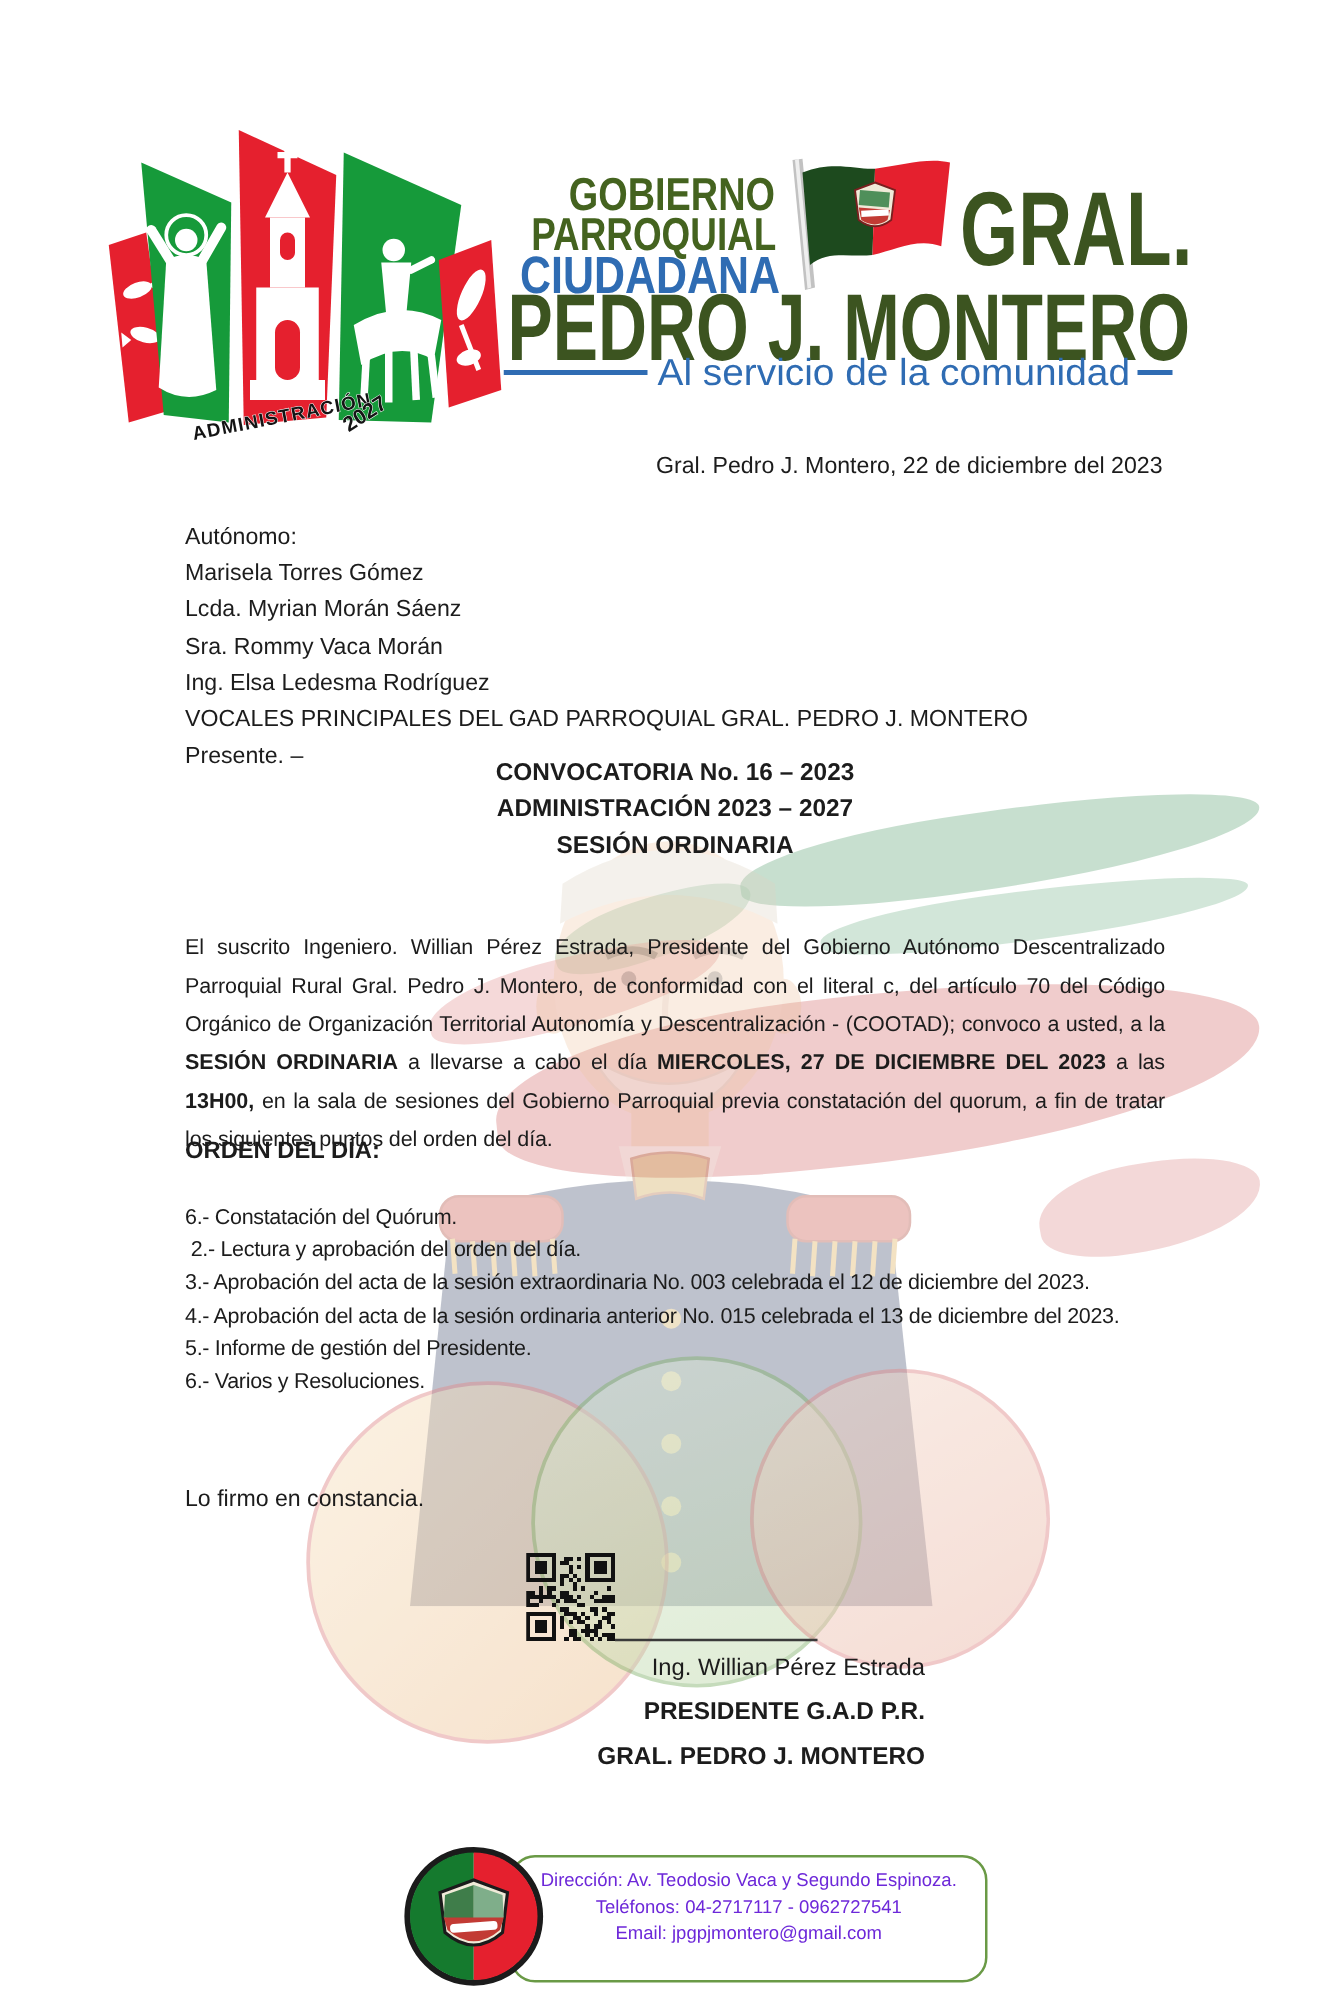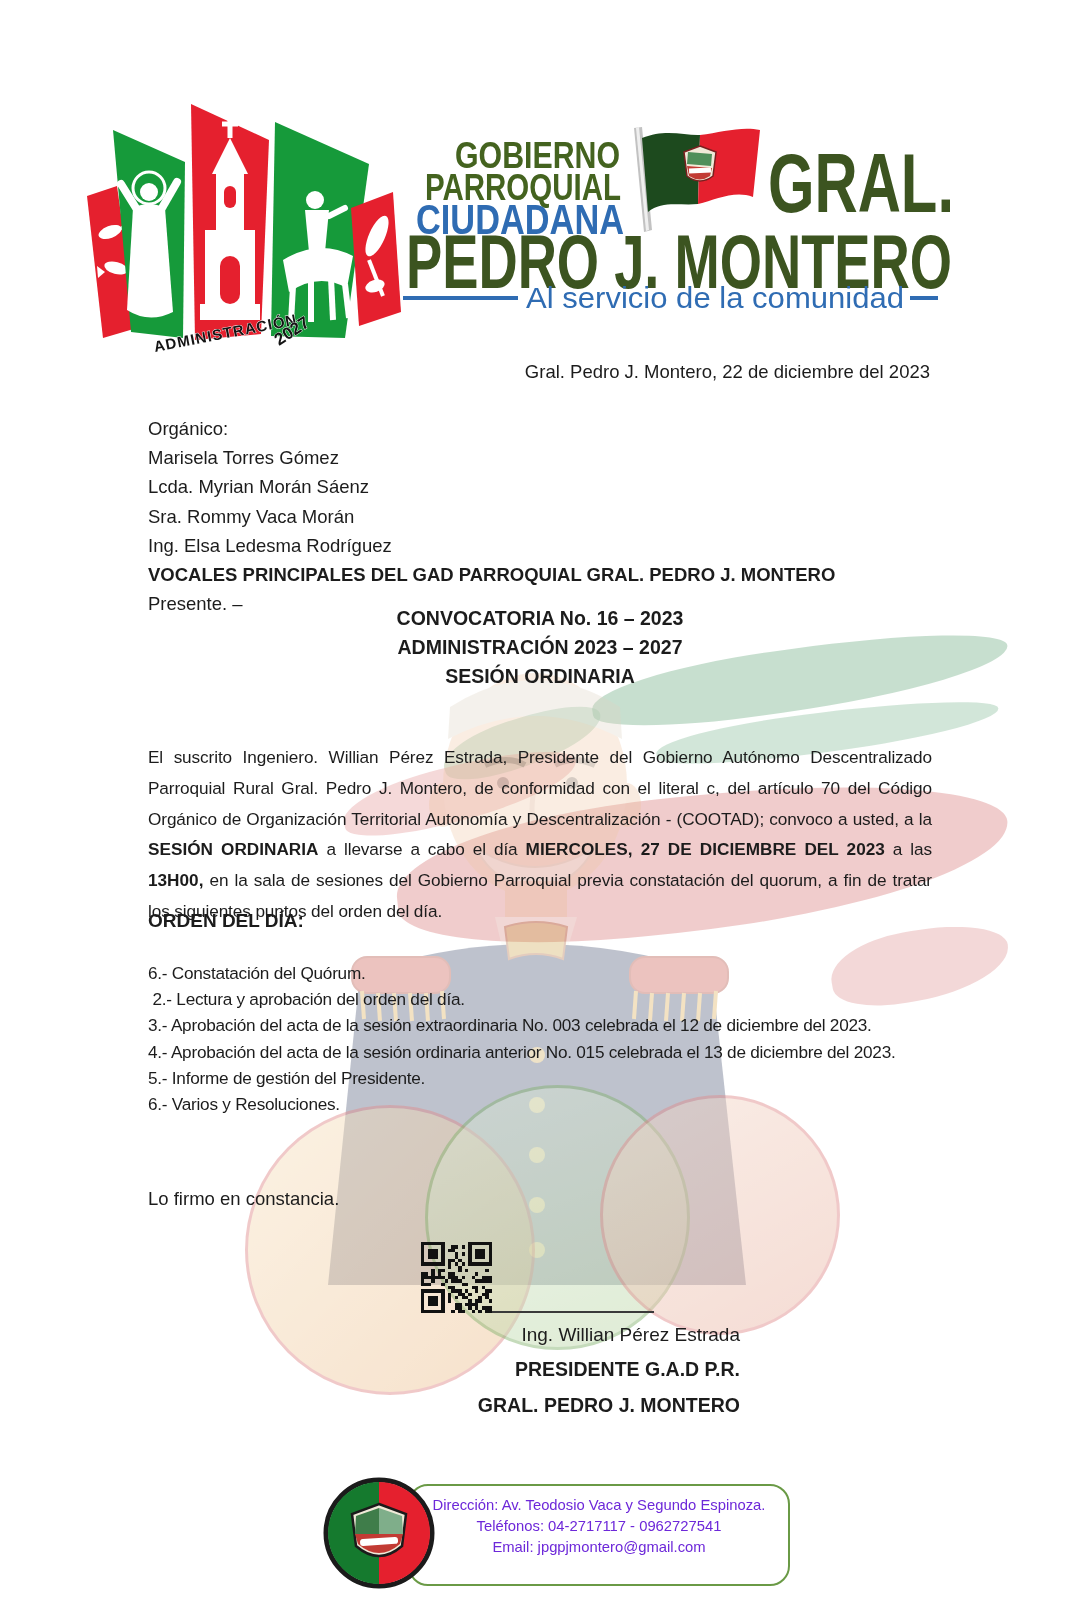--- a/index.html
+++ b/index.html
@@ -28,21 +28,21 @@
   .hw-green { font-weight:bold; fill:#44631f; }
   .hw-blue  { font-weight:bold; fill:#2f6cb3; }
   .hw-olive { font-weight:bold; fill:#3c5420; }
   .hw-tag   { fill:#2f6cb3; }
   .fan-txt  { font-weight:bold; fill:#141414; stroke:#ffffff; stroke-width:.8; paint-order:stroke; }
 
   
   .content { position:absolute; z-index:2; }
   .date-line { left:148px; top:361px; width:782px; text-align:right; font-size:18.5px; }
   .recipients { left:148px; top:414px; width:784px; font-size:18.5px; line-height:29.2px; }
-  .recipients .bold-line { font-weight:bold; }
+  .recipients .bold-line { font-weight:normal; }
   .heading-block { left:148px; top:604px; width:784px; text-align:center; font-weight:bold; font-size:19.5px; line-height:29.2px; }
   .body-par { left:148px; top:742px; width:784px; font-size:17.2px; line-height:30.8px; text-align:justify; letter-spacing:-.1px; }
   .body-par b { letter-spacing:0; }
   .orden-title { left:148px; top:910px; font-size:19px; font-weight:bold; }
   .orden-list { left:148px; top:960px; width:784px; font-size:17.2px; line-height:26.2px; text-align:justify; letter-spacing:-.25px; }
   .orden-list .item { white-space:pre-wrap; }
   .closing { left:148px; top:1188px; font-size:18.5px; }
   .qr-wrap { left:421px; top:1242px; width:71px; height:71px; }
   .qr-wrap svg { width:71px; height:71px; display:block; }
   .sig-line { left:492px; top:1311px; width:162px; height:0; border-top:2px solid #3a3a3a; }
@@ -172,21 +172,21 @@
     <text class="hw-olive" x="370" y="94" font-size="84" textLength="186" lengthAdjust="spacingAndGlyphs">GRAL.</text>
     <text class="hw-olive" x="8" y="170" font-size="76" textLength="546" lengthAdjust="spacingAndGlyphs">PEDRO J. MONTERO</text>
     <line x1="5" y1="180" x2="120" y2="180" stroke="#2f6cb3" stroke-width="4"></line>
     <text class="hw-tag" x="128" y="190" font-size="30" textLength="378" lengthAdjust="spacingAndGlyphs">Al servicio de la comunidad</text>
     <line x1="512" y1="180" x2="540" y2="180" stroke="#2f6cb3" stroke-width="4"></line>
   </svg>
 
   <div class="content date-line">Gral. Pedro J. Montero, 22 de diciembre del 2023</div>
 
   <div class="content recipients">
-    <div>Orgánico:</div>
+    <div>Autónomo:</div>
     <div>Marisela Torres Gómez</div>
     <div>Lcda. Myrian Morán Sáenz</div>
     <div>Sra. Rommy Vaca Morán</div>
     <div>Ing. Elsa Ledesma Rodríguez</div>
     <div class="bold-line">VOCALES PRINCIPALES DEL GAD PARROQUIAL GRAL. PEDRO J. MONTERO</div>
     <div>Presente. –</div>
   </div>
 
   <div class="content heading-block">
     <div>CONVOCATORIA No. 16 – 2023</div>

